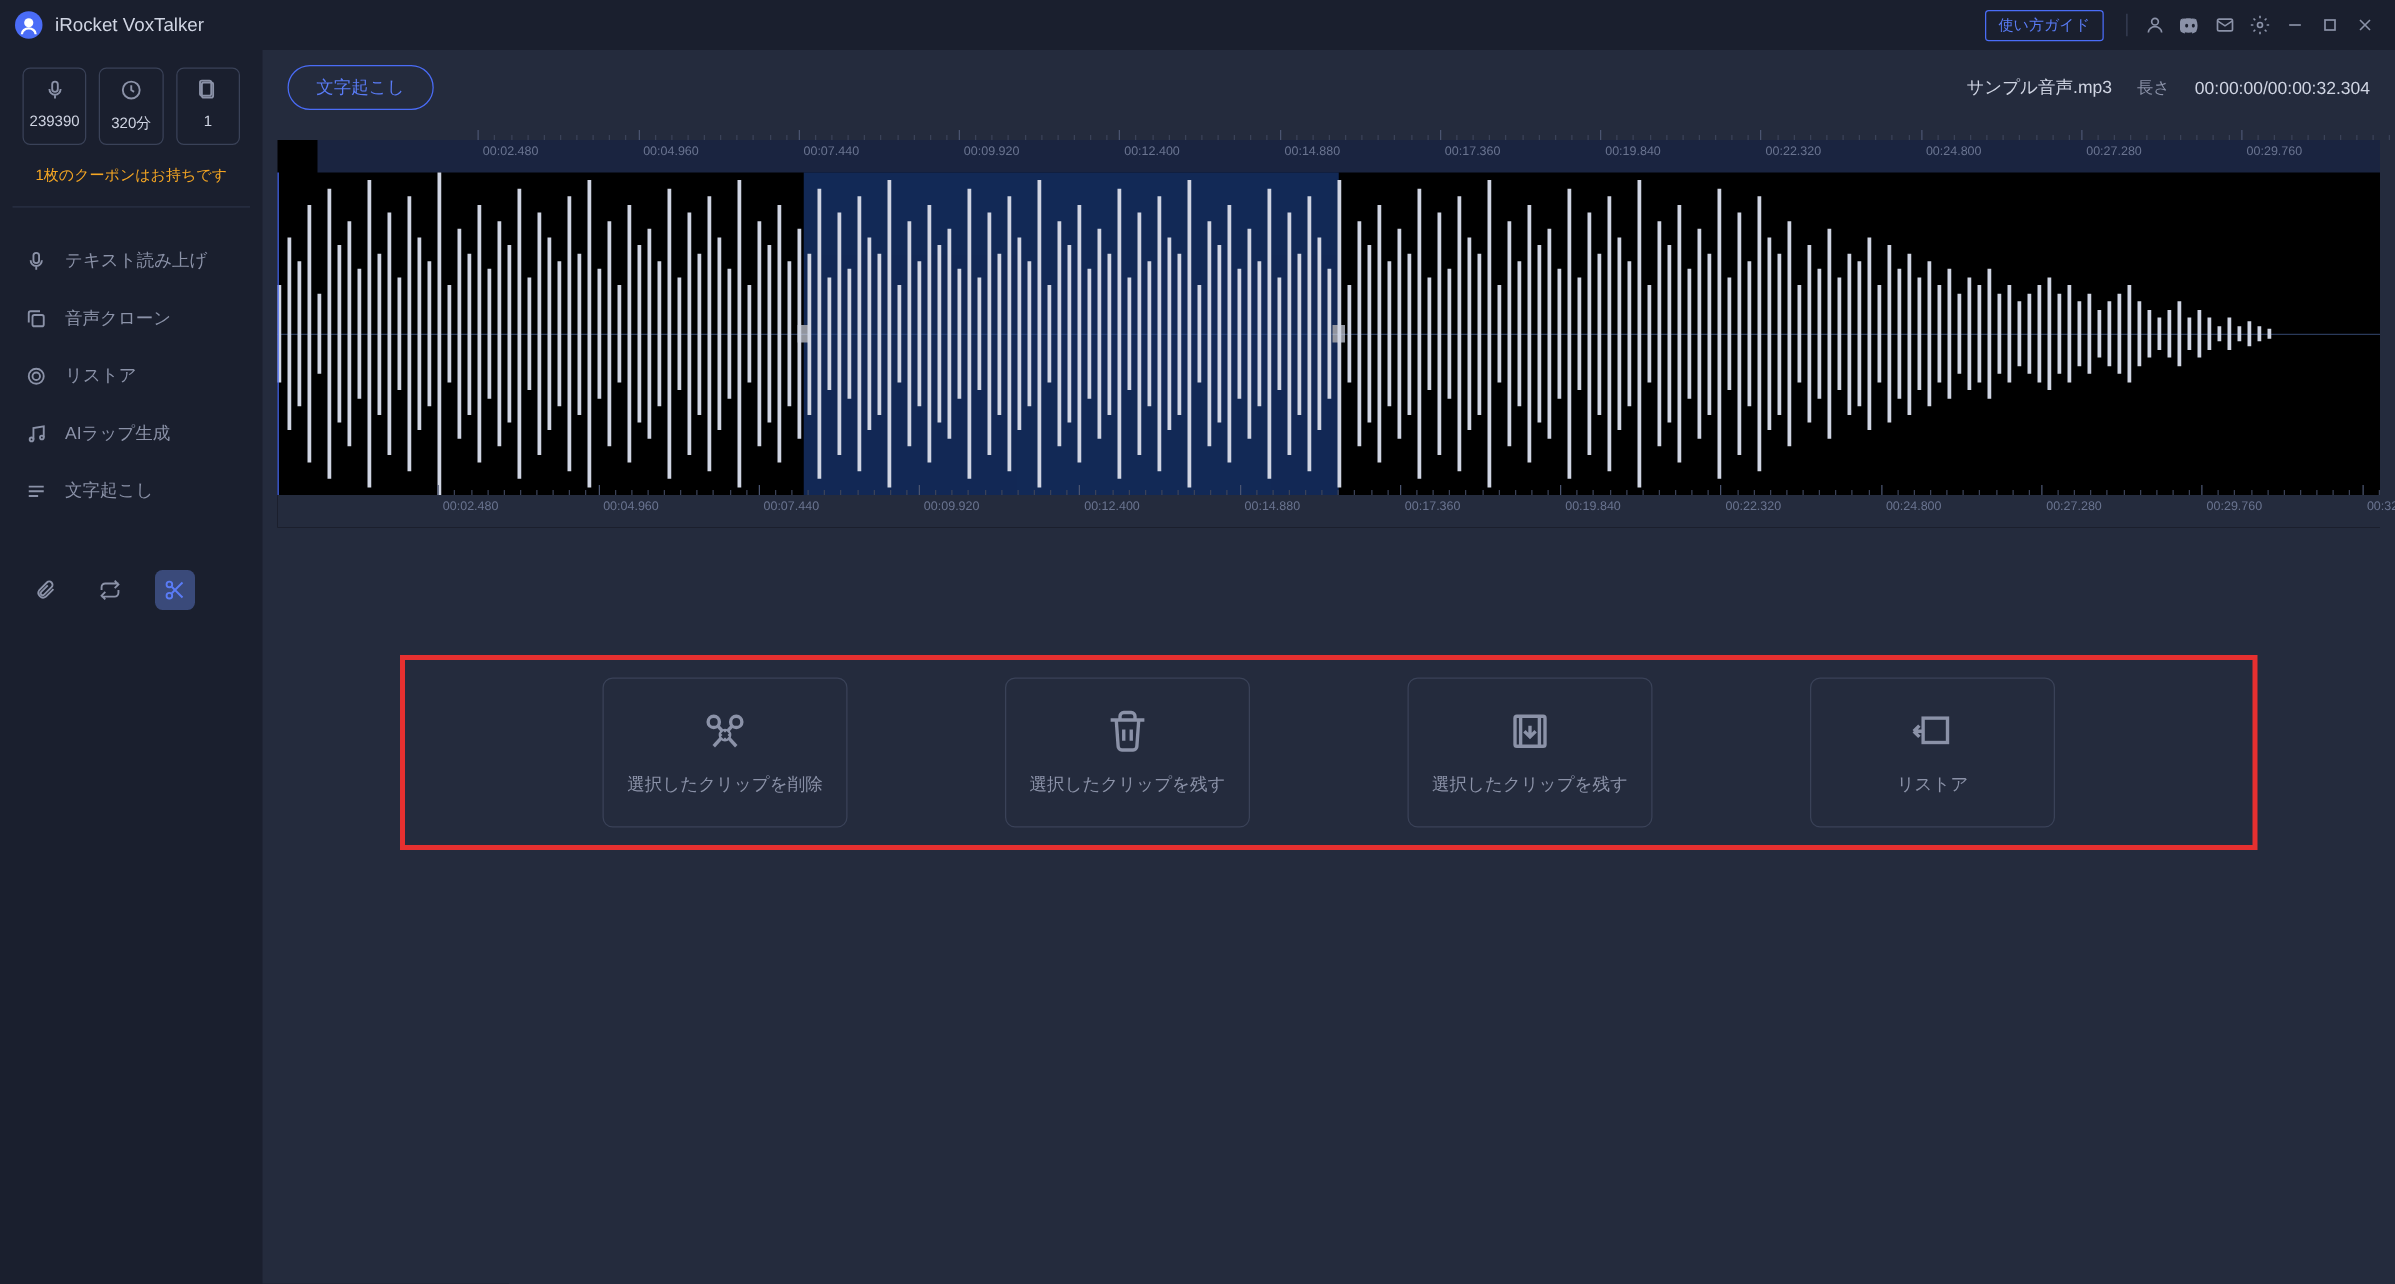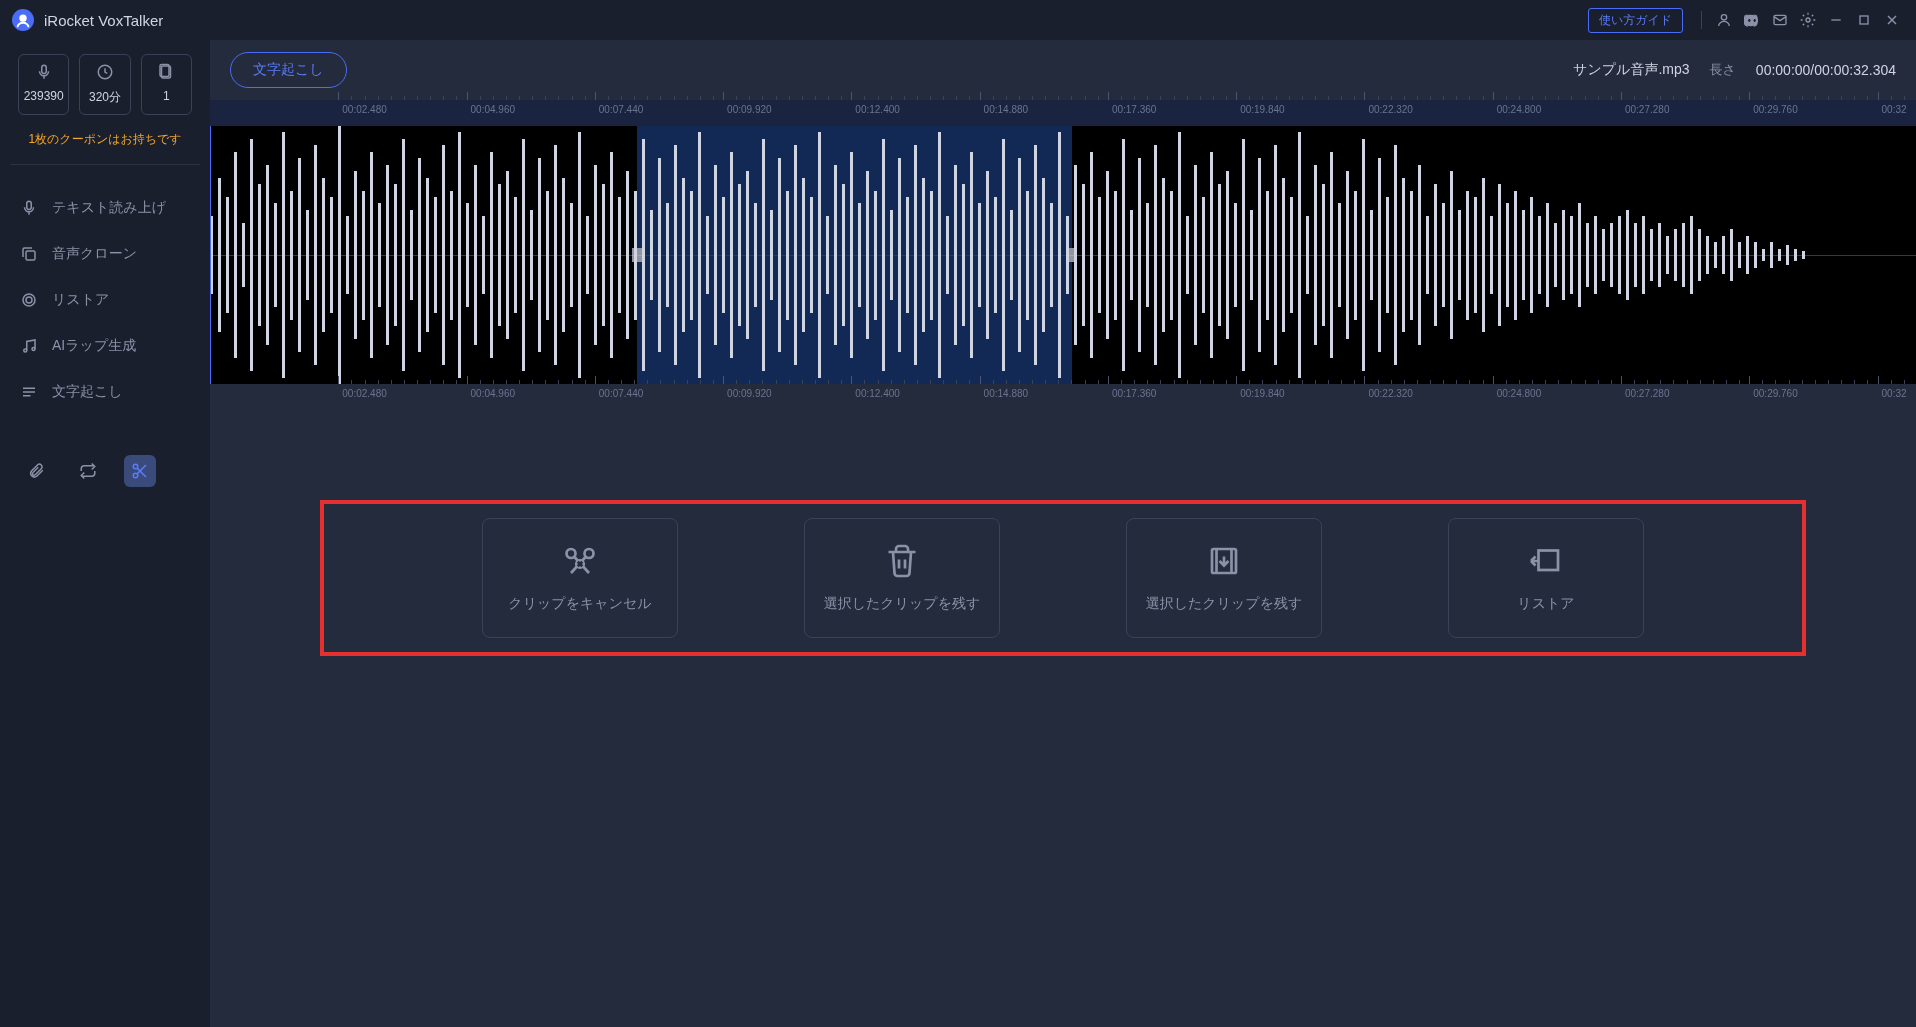--- a/index.html
+++ b/index.html
@@ -37,21 +37,21 @@
 .bi.active { background: #3a4a7a; color: #5a7cf7; }
 .bi svg { width: 18px; height: 18px; }
 
 
 .topbar { height: 60px; display: flex; align-items: center; padding: 0 20px; }
 .add-again { border: 1px solid #4a6cf7; color: #5a7cf7; background: transparent; padding: 8px 22px; font-size: 14px; border-radius: 20px; cursor: pointer; }
 .file-info { margin-left: auto; display: flex; align-items: center; gap: 20px; color: #d0d5e3; font-size: 14px; }
 .file-info .len-label { color: #8b92a8; font-size: 13px; }
 
 
-.waveform-area { background: #000; position: relative; height: 310px; margin: 0; }
+.waveform-area { background: #000; position: relative; height: 310px; margin: 12px; padding-left: 32px; }
 .ruler { height: 26px; background: #1a2440; position: relative; font-size: 10px; color: #6a7490; }
 .ruler-tick { position: absolute; top: 0; }
 .ruler-tick .lbl { position: absolute; top: 4px; left: 4px; white-space: nowrap; }
 .ruler-tick .mark { position: absolute; bottom: 0; width: 1px; height: 8px; background: #4a5470; }
 .ruler-tick .minor { position: absolute; bottom: 0; width: 1px; height: 4px; background: #3a4258; }
 
 .waveform { position: absolute; top: 26px; left: 0; right: 0; bottom: 26px; }
 .selection { position: absolute; top: 0; bottom: 0; background: #1a3a7a; opacity: 0.7; }
 .sel-handle { position: absolute; top: 50%; transform: translateY(-50%); width: 10px; height: 14px; background: #d0d5e3; cursor: ew-resize; }
 .playhead-line { position: absolute; top: 0; bottom: 0; width: 1px; background: #4a6cf7; z-index: 2; }
@@ -779,21 +779,21 @@
         <div class="action-btn">
           <svg viewBox="0 0 24 24" fill="none" stroke="currentColor" stroke-width="1.8">
               <circle cx="6" cy="7" r="3"></circle>
               <circle cx="18" cy="7" r="3"></circle>
               <line x1="8" y1="9" x2="18" y2="20"></line>
               <line x1="16" y1="9" x2="6" y2="20"></line>
               <circle cx="12" cy="14" r="2.5" fill="currentColor"></circle>
               <line x1="10.5" y1="12.5" x2="13.5" y2="15.5" stroke="#242b3d"></line>
               <line x1="13.5" y1="12.5" x2="10.5" y2="15.5" stroke="#242b3d"></line>
             </svg>
-          <span>クリップをキャンセル</span>
+          <span>選択したクリップを削除</span>
         </div>
         <div class="action-btn">
           <svg viewBox="0 0 24 24" fill="none" stroke="currentColor" stroke-width="1.8">
               <path d="M3 6h18M8 6V4a2 2 0 012-2h4a2 2 0 012 2v2M6 6l1 14a2 2 0 002 2h6a2 2 0 002-2l1-14M10 11v6M14 11v6"></path>
             </svg>
           <span>選択したクリップを残す</span>
         </div>
         <div class="action-btn">
           <svg viewBox="0 0 24 24" fill="none" stroke="currentColor" stroke-width="1.8">
               <rect x="4" y="4" width="16" height="16" rx="1"></rect>

